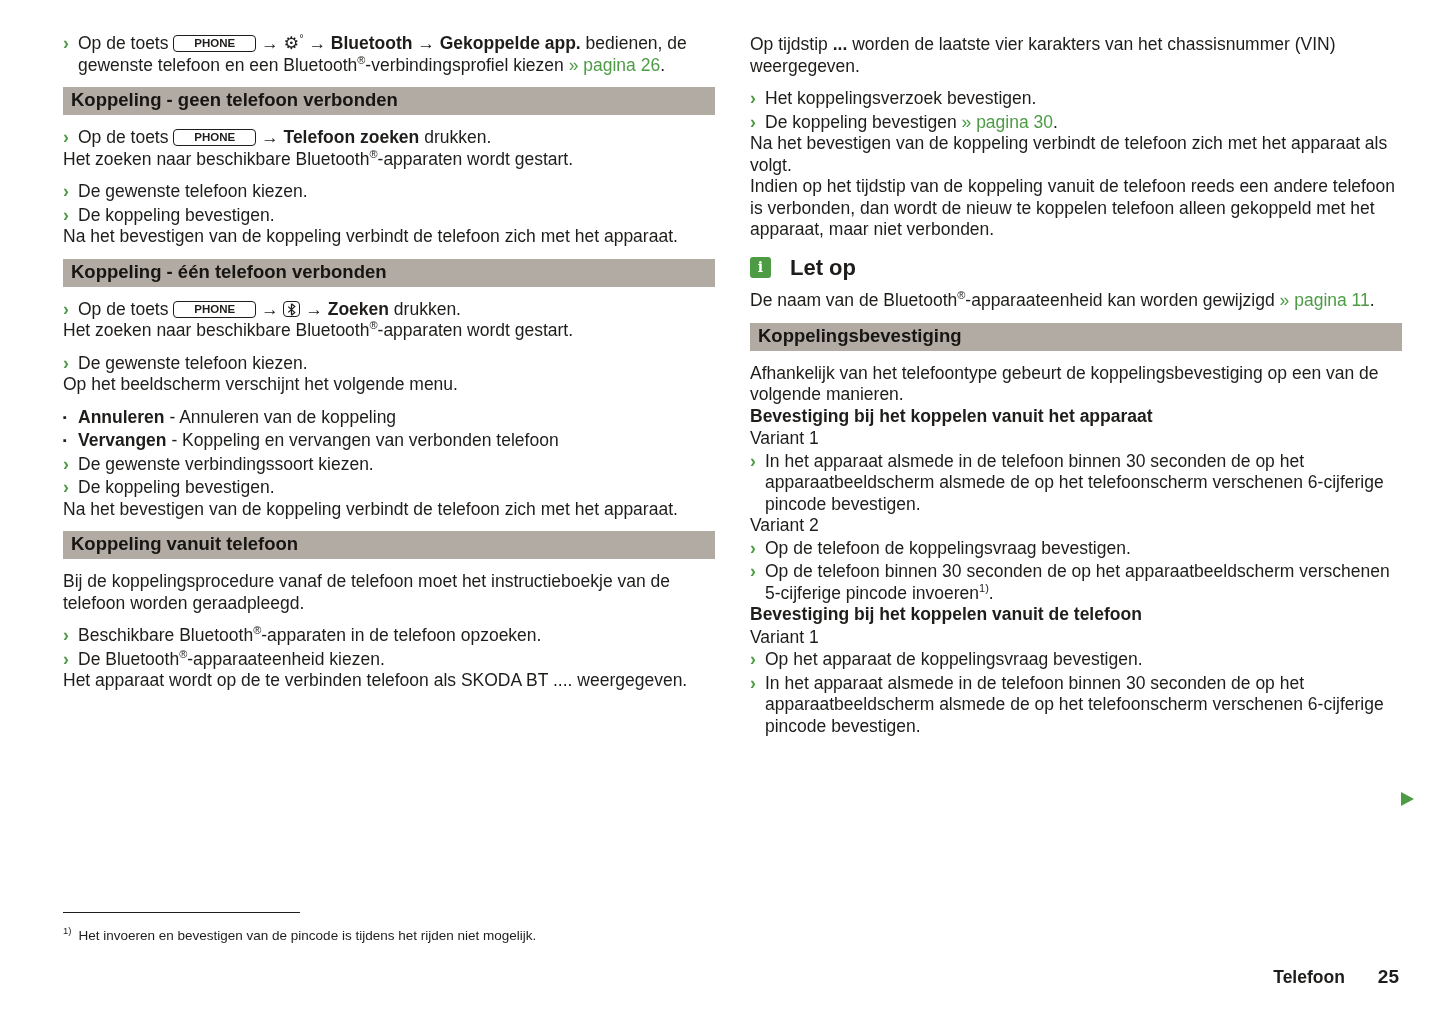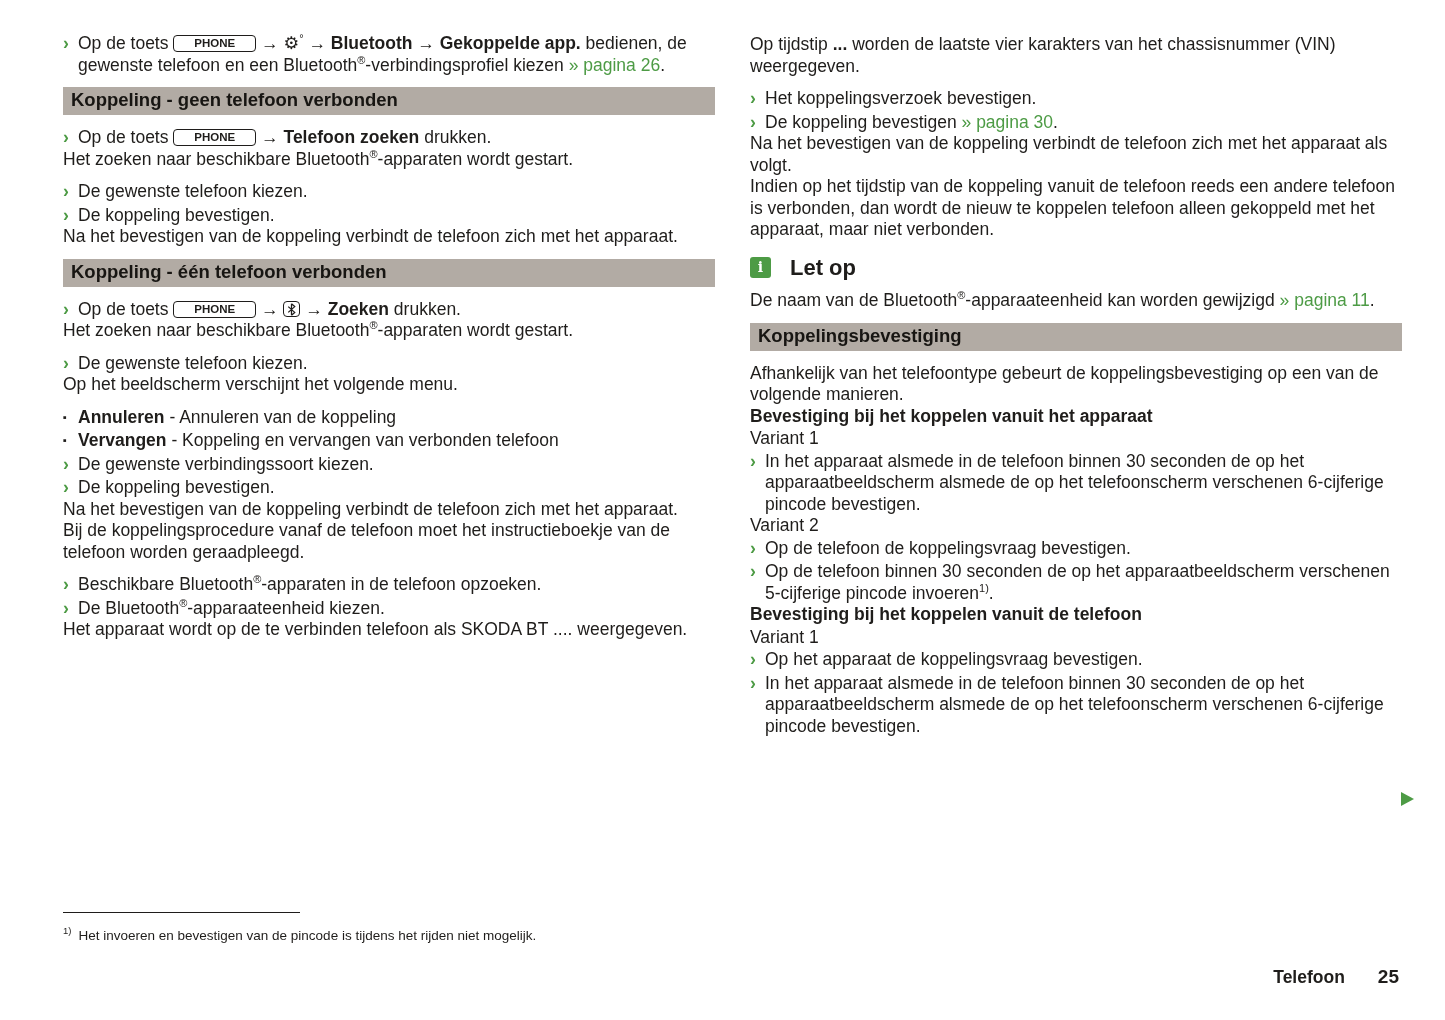--- a/index.html
+++ b/index.html
@@ -115,20 +115,21 @@
       </div>
       <div class="li">
         <span class="mk">›</span>
         <span class="btxt"><span class="sn">De gewenste verbindingssoort kiezen.</span></span>
       </div>
       <div class="li">
         <span class="mk">›</span>
         <span class="btxt"><span class="sn">De koppeling bevestigen.</span></span>
       </div>
       <div class="p"><span class="ptxt"><span class="sn">Na het bevestigen van de koppeling verbindt de telefoon zich met het apparaat.</span></span></div>
+      <div class="hdr"><span class="hdr-t">Koppeling vanuit telefoon</span></div>
       <div class="p"><span class="ptxt"><span class="sn">Bij de koppelingsprocedure vanaf de telefoon moet het instructieboekje van de telefoon worden geraadpleegd.</span></span></div>
       <div class="li">
         <span class="mk">›</span>
         <span class="btxt"><span class="sn">Beschikbare Bluetooth</span><sup class="ss">®</sup><span class="sn">-apparaten in de telefoon opzoeken.</span></span>
       </div>
       <div class="li">
         <span class="mk">›</span>
         <span class="btxt"><span class="sn">De Bluetooth</span><sup class="ss">®</sup><span class="sn">-apparaateenheid kiezen.</span></span>
       </div>
       <div class="p"><span class="ptxt"><span class="sn">Het apparaat wordt op de te verbinden telefoon als SKODA BT .... weergegeven.</span></span></div>

